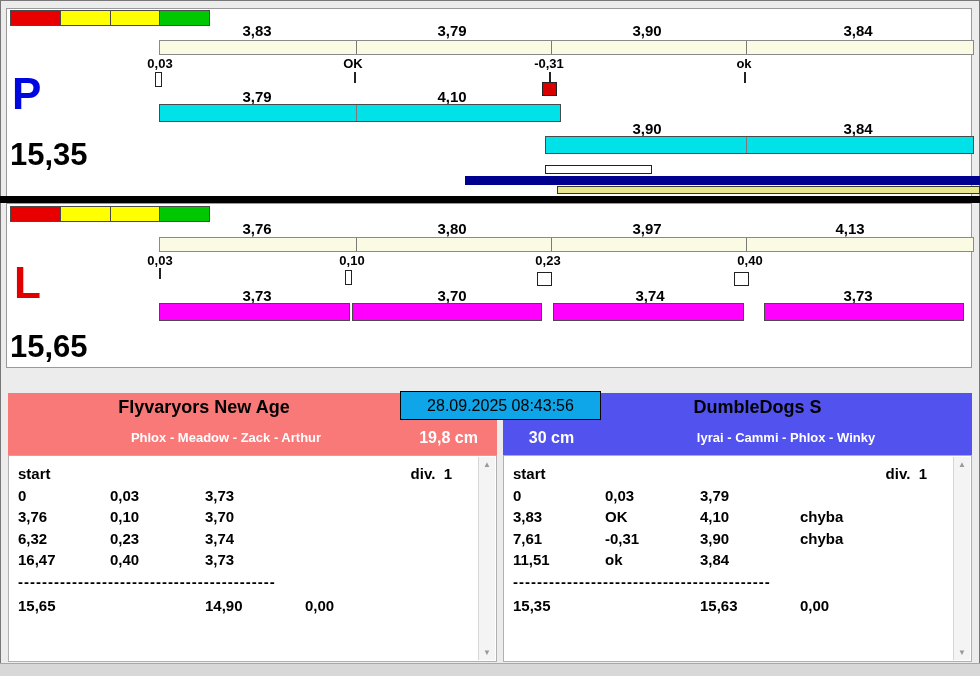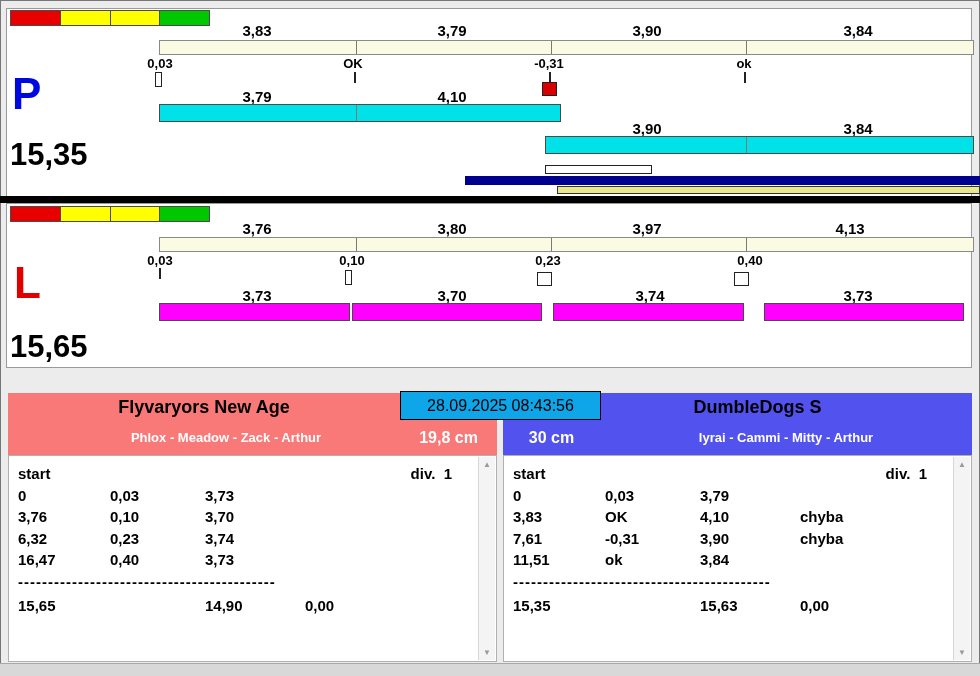--- a/index.html
+++ b/index.html
@@ -148,21 +148,21 @@
 <div class="total" style="left:10px;top:331px;">15,65</div>
 
 <div class="hdr" style="left:8px;top:393px;width:489px;background:#f97878;"></div>
 <div class="hdr" style="left:503px;top:393px;width:469px;background:#5252ef;"></div>
 
 <div class="hdr-title" style="left:8px;top:397px;width:392px;">Flyvaryors New Age</div>
 <div class="hdr-sub" style="left:0;top:430px;width:392px;margin-left:30px;">Phlox - Meadow - Zack - Arthur</div>
 <div class="height-badge" style="left:400px;top:429px;width:97px;">19,8 cm</div>
 
 <div class="hdr-title" style="left:600px;top:397px;width:315px;">DumbleDogs S</div>
-<div class="hdr-sub" style="left:600px;top:430px;width:372px;">lyrai - Cammi - Mitty - Arthur</div>
+<div class="hdr-sub" style="left:600px;top:430px;width:372px;">lyrai - Cammi - Phlox - Winky</div>
 <div class="height-badge" style="left:503px;top:429px;width:97px;">30 cm</div>
 
 <div class="clockbox">28.09.2025 08:43:56</div>
 
 <div class="datapanel" style="left:8px;top:455px;width:489px;height:207px;">
   <div class="dline">
     <span class="c1">start</span>
     <span class="cdiv">div.  1</span>
   </div>
   <div class="dline">

